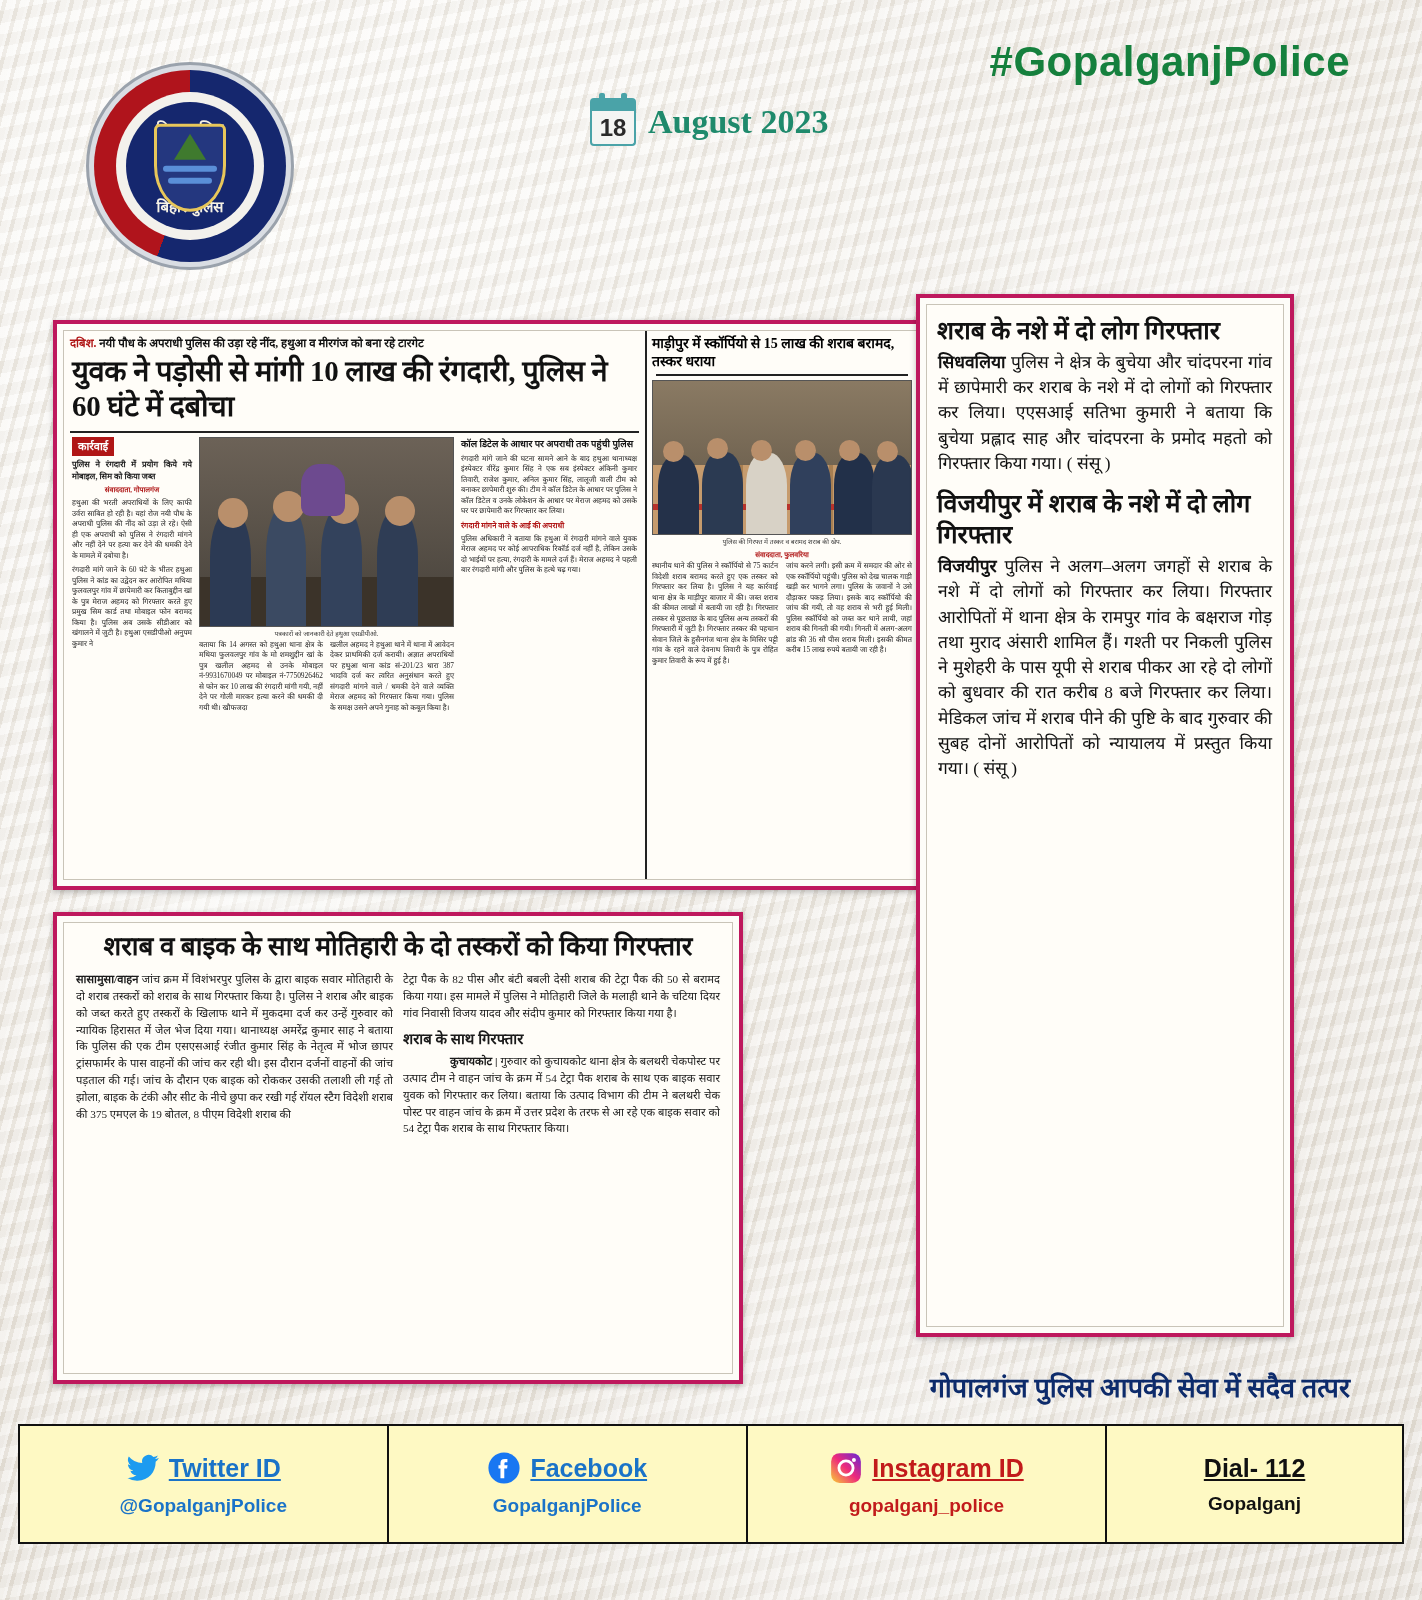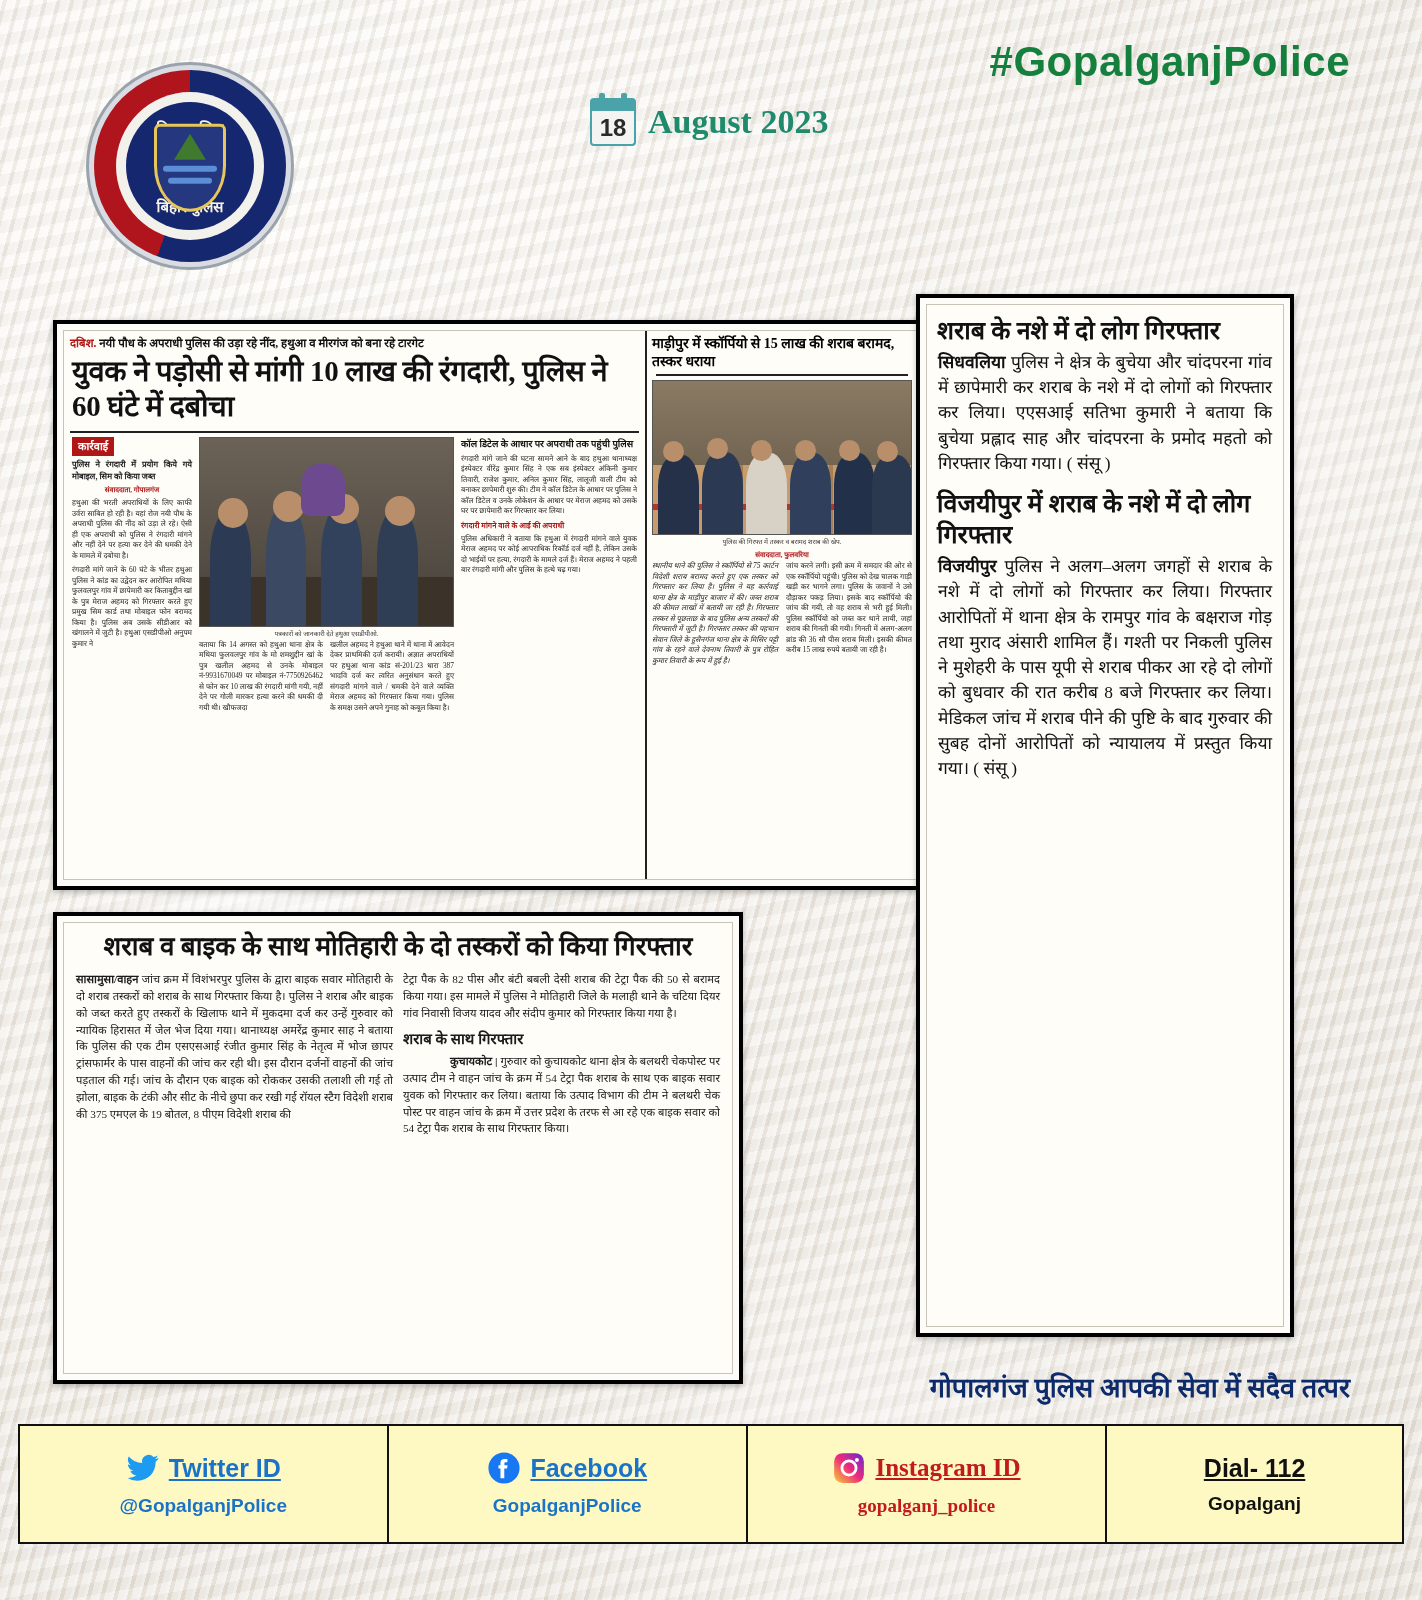--- a/index.html
+++ b/index.html
@@ -101,21 +101,21 @@
     position:absolute; left:0; right:0; text-align:center;
     color:#f6f2e6; font-size:15px; font-weight:bold;
     font-family:"Liberation Serif", serif;
   }
   .logo .txt-top{ top:16px; }
   .logo .txt-bot{ bottom:14px; }
 
   
   .clip{
     position:absolute; background:#fdfcf8;
-    border:4px solid #000000; padding:6px;
+    border:4px solid #be185d; padding:6px;
     box-shadow:0 2px 6px rgba(0,0,0,.25);
   }
   .clip-inner{
     width:100%; height:100%; border:1px solid #c9c4b8; background:#fffdf8;
     overflow:hidden; position:relative;
   }
   
   #clip-main{ left:53px; top:320px; width:875px; height:570px; }
   #clip-bottom{ left:53px; top:912px; width:690px; height:472px; }
   #clip-right{ left:916px; top:294px; width:378px; height:1043px; }
@@ -185,21 +185,21 @@
   .footer{
     position:absolute; left:18px; top:1424px; width:1386px; height:120px;
     background:#fef9c3; border:2px solid #111;
     display:flex;
   }
   .fcell{
     flex:1; border-right:2px solid #111; display:flex; flex-direction:column;
     align-items:center; justify-content:center; gap:10px; padding:6px 4px;
   }
   .fcell:last-child{ border-right:none; }
-  .fcell.w-tw{ flex:1.15; } .fcell.w-fb{ flex:1.12; } .fcell.w-ig{ flex:1.12;font-family:Liberation Serif, serif; }
+  .fcell.w-tw{ flex:1.15; } .fcell.w-fb{ flex:1.12; } .fcell.w-ig{ flex:1.12; }
   .fcell.w-em{ flex:0.9; } .fcell.w-dl{ flex:0.92; }
   .ftop{ display:flex; align-items:center; gap:9px; }
   .flabel{ font-size:25px; font-weight:bold; text-decoration:underline; }
   .fval{ font-size:19px; font-weight:bold; }
   .c-blue{ color:#1a73c8; } .c-red{ color:#c21b1b; } .c-dark{ color:#111; }
   .ico{ width:34px; height:34px; display:inline-block; position:relative; }
   .ico-tw svg, .ico-fb svg, .ico-ig svg{ width:34px; height:34px; display:block; }
   .email-val{ font-size:17px; font-weight:bold; color:#111; text-align:center; line-height:1.2; }
 </style>
 </head>
@@ -301,21 +301,21 @@
             <div class="person" style="left:53%;height:53%;background:#30405c;"></div>
             <div class="head" style="left:55%;bottom:48%;width:21px;height:21px;"></div>
             <div class="person" style="left:70%;height:53%;background:#223049;"></div>
             <div class="head" style="left:72%;bottom:48%;width:21px;height:21px;"></div>
             <div class="person" style="left:85%;height:52%;background:#2a3850;"></div>
             <div class="head" style="left:87%;bottom:47%;width:21px;height:21px;"></div>
           </div>
           <div class="caption hi">पुलिस की गिरफ्त में तस्कर व बरामद शराब की खेप.</div>
           <div class="byline hi">संवाददाता, फुलवरिया</div>
           <div style="display:flex;gap:8px;">
-            <div class="col hi" style="flex:1;font-style:italic;">
+            <div class="col hi" style="flex:1;">
               <p>स्थानीय थाने की पुलिस ने स्कॉर्पियो से 75 कार्टन विदेशी शराब बरामद करते हुए एक तस्कर को गिरफ्तार कर लिया है। पुलिस ने यह कार्रवाई थाना क्षेत्र के माड़ीपुर बाजार में की। जब्त शराब की कीमत लाखों में बतायी जा रही है। गिरफ्तार तस्कर से पूछताछ के बाद पुलिस अन्य तस्करों की गिरफ्तारी में जुटी है। गिरफ्तार तस्कर की पहचान सेवान जिले के हुसैनगंज थाना क्षेत्र के मिसिर पट्टी गांव के रहने वाले देवनाथ तिवारी के पुत्र रोहित कुमार तिवारी के रूप में हुई है।</p>
             </div>
             <div class="col hi" style="flex:1;">
               <p>जांच करने लगी। इसी क्रम में समदार की ओर से एक स्कॉर्पियो पहुंची। पुलिस को देख चालक गाड़ी खड़ी कर भागने लगा। पुलिस के जवानों ने उसे दौड़ाकर पकड़ लिया। इसके बाद स्कॉर्पियो की जांच की गयी, तो वह शराब से भरी हुई मिली। पुलिस स्कॉर्पियो को जब्त कर थाने लायी, जहां शराब की गिनती की गयी। गिनती में अलग-अलग ब्रांड की 36 सौ पीस शराब मिली। इसकी कीमत करीब 15 लाख रुपये बतायी जा रही है।</p>
             </div>
           </div>
         </div>
       </div>
     </div>
   </div>

